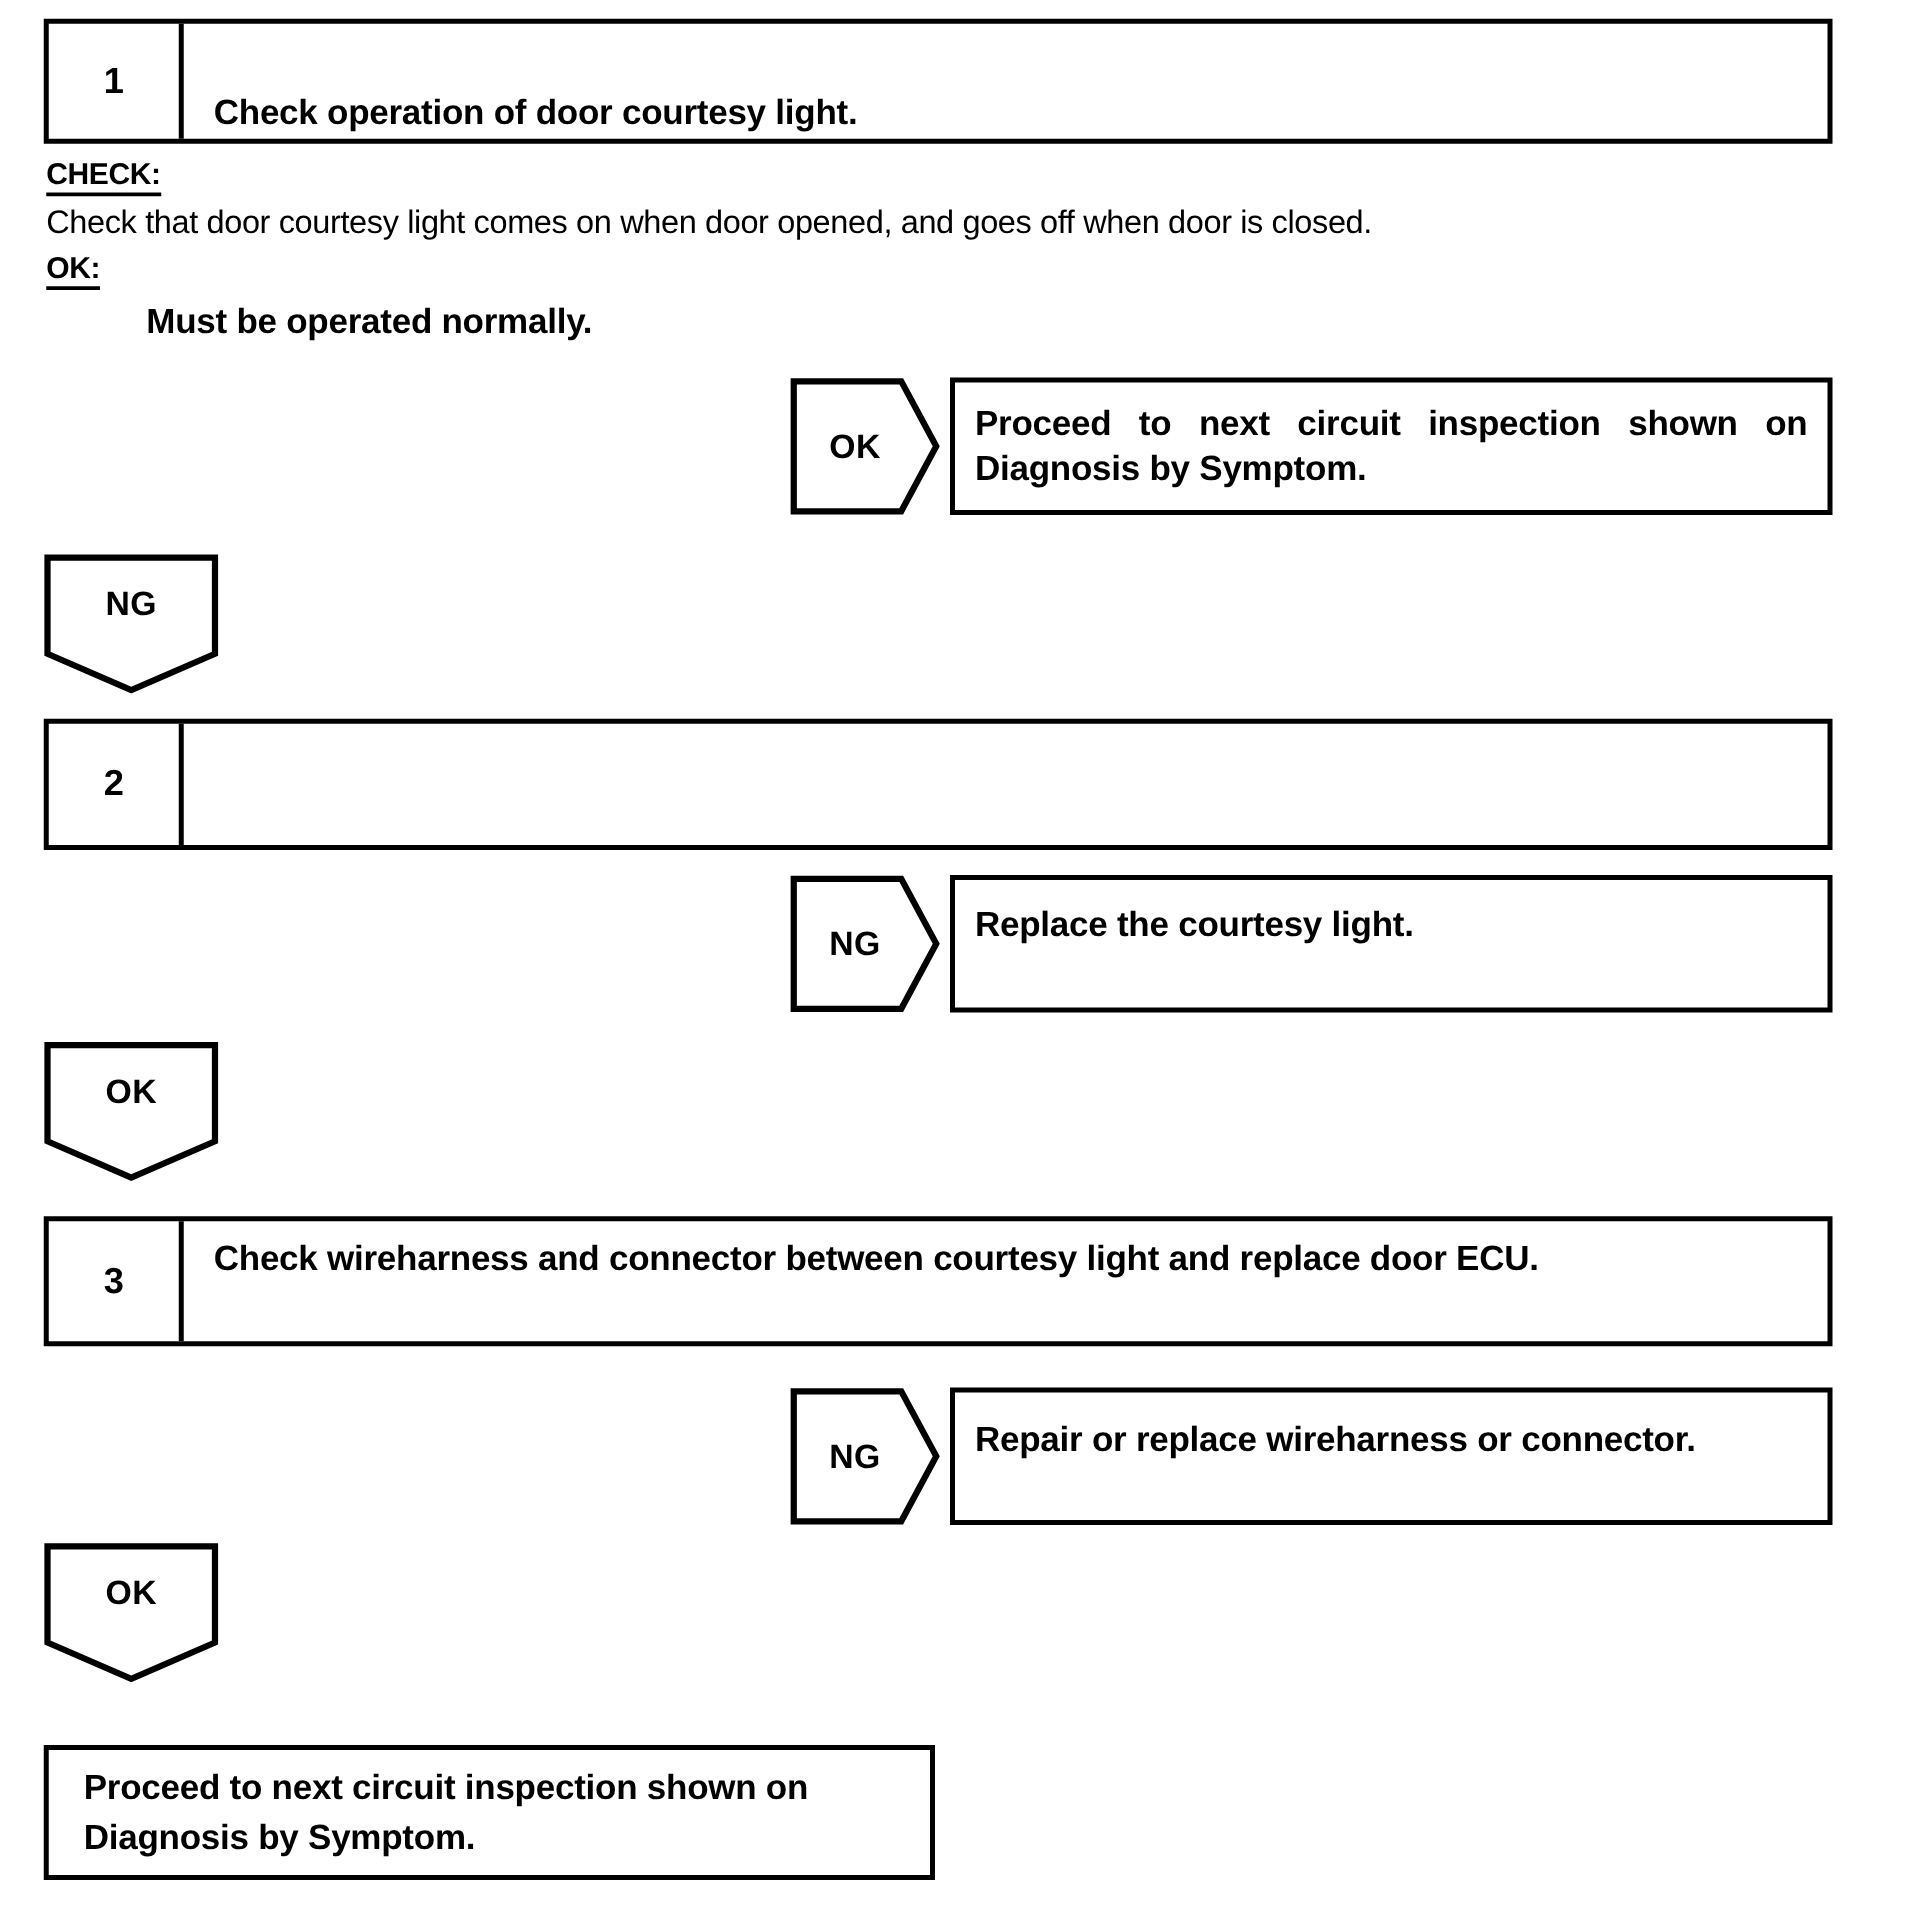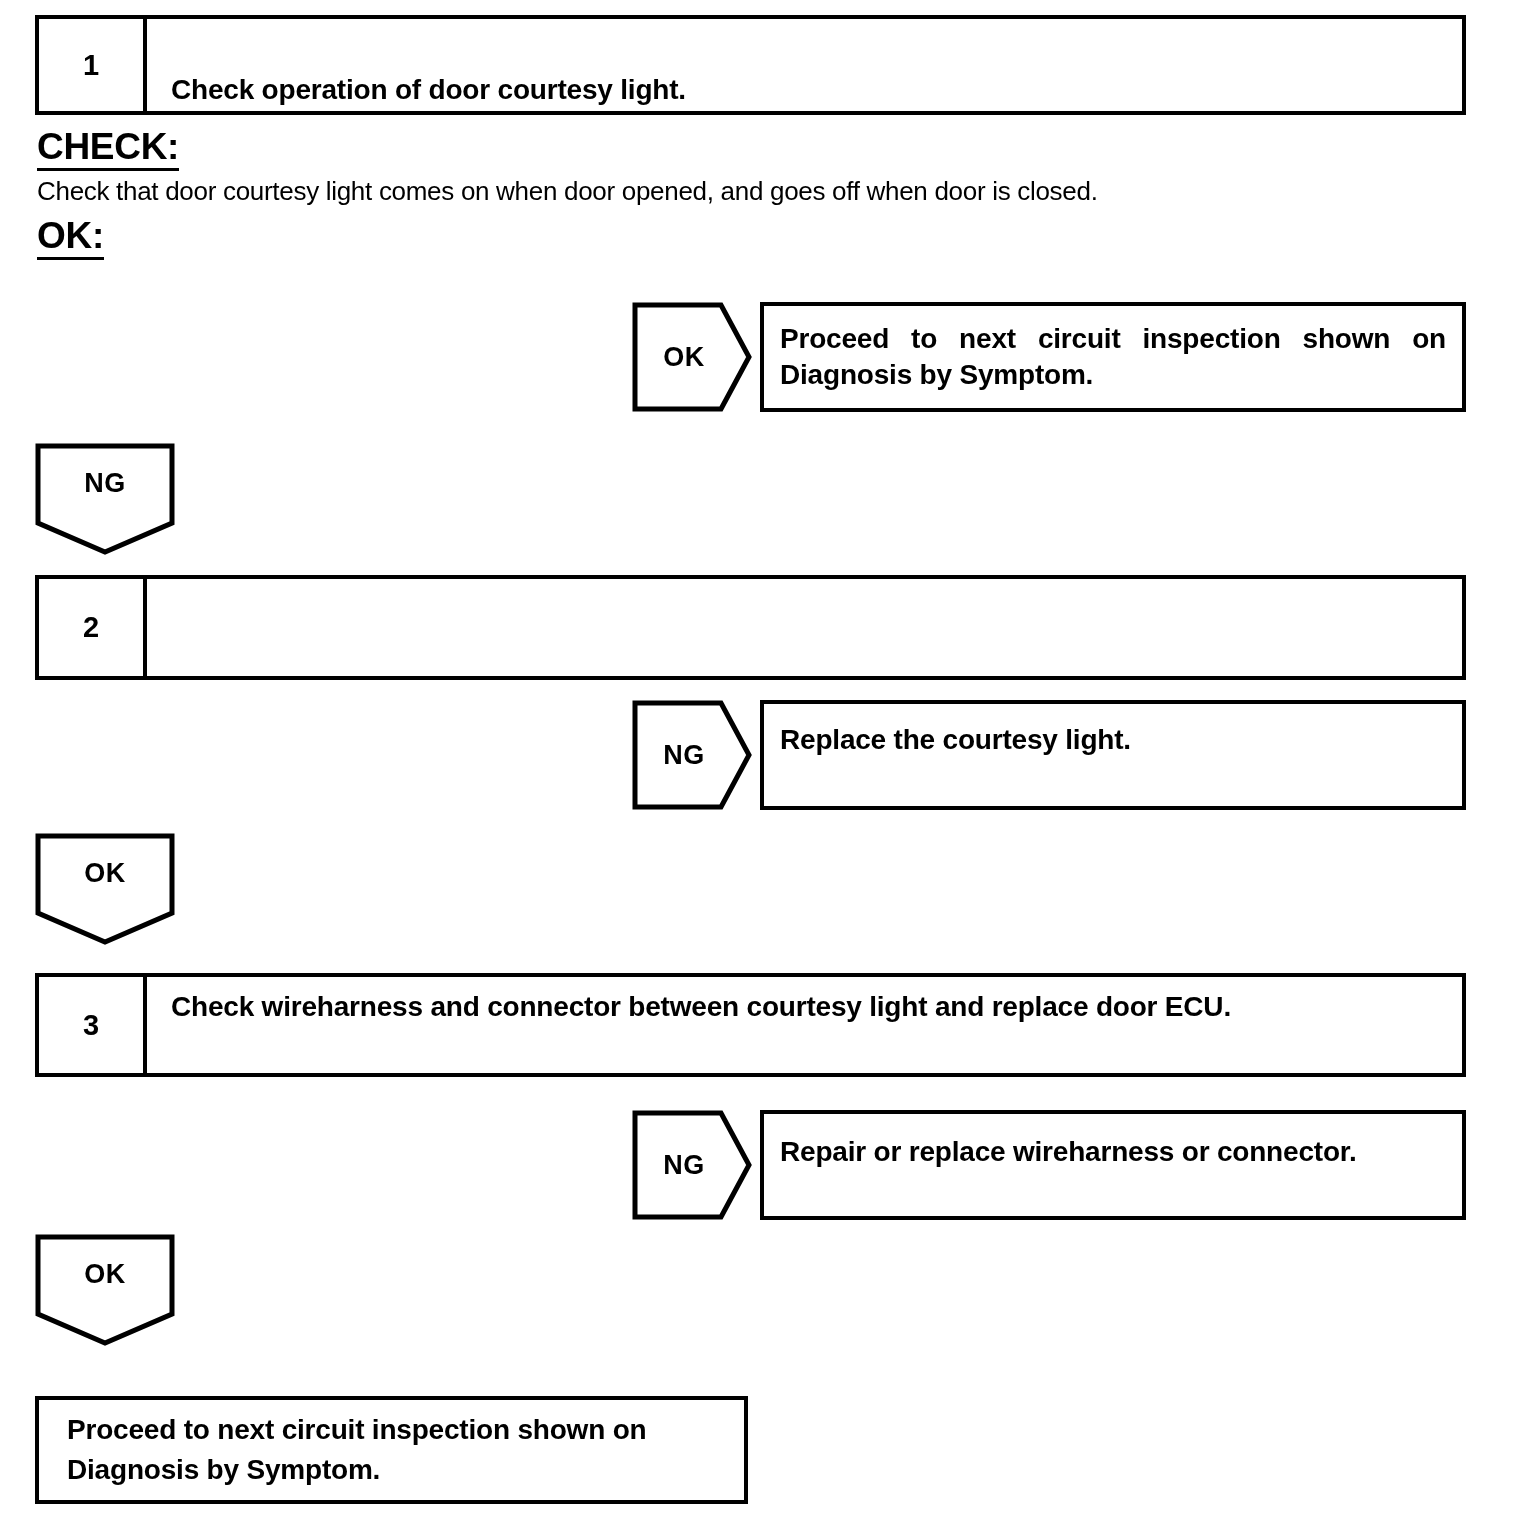--- a/index.html
+++ b/index.html
@@ -64,21 +64,21 @@
 
   
   .desc-block {
     position: absolute;
     left: 37px;
     top: 127px;
     width: 1400px;
   }
   .lbl-underline {
     font-weight: bold;
-    font-size: 37px;
+    font-size: 24px;
     letter-spacing: -0.3px;
     display: inline-block;
     border-bottom: 3px solid #000;
     padding-bottom: 1px;
     line-height: 1.08;
   }
   .desc-line {
     font-weight: normal;
     font-size: 26px;
     letter-spacing: -0.3px;
@@ -202,20 +202,21 @@
 </div>
 
 <div class="desc-block">
   <div>
     <span class="lbl-underline">CHECK:</span>
   </div>
   <div class="desc-line">Check that door courtesy light comes on when door opened, and goes off when door is closed.</div>
   <div class="row-gap-1">
     <span class="lbl-underline">OK:</span>
   </div>
+  <div class="ok-value">Must be operated normally.</div>
 </div>
 
 <div class="branch" style="top:302px;left:0;width:1536px;">
   <div class="branch-arrow">
     <svg width="120" height="110" viewBox="0 0 120 110">
       <polygon points="3,3 89,3 117,55 89,107 3,107" fill="#ffffff" stroke="#000000" stroke-width="5" stroke-linejoin="miter"></polygon>
     </svg>
     <span class="lbl">OK</span>
   </div>
   <div class="branch-box" style="top:0;">

